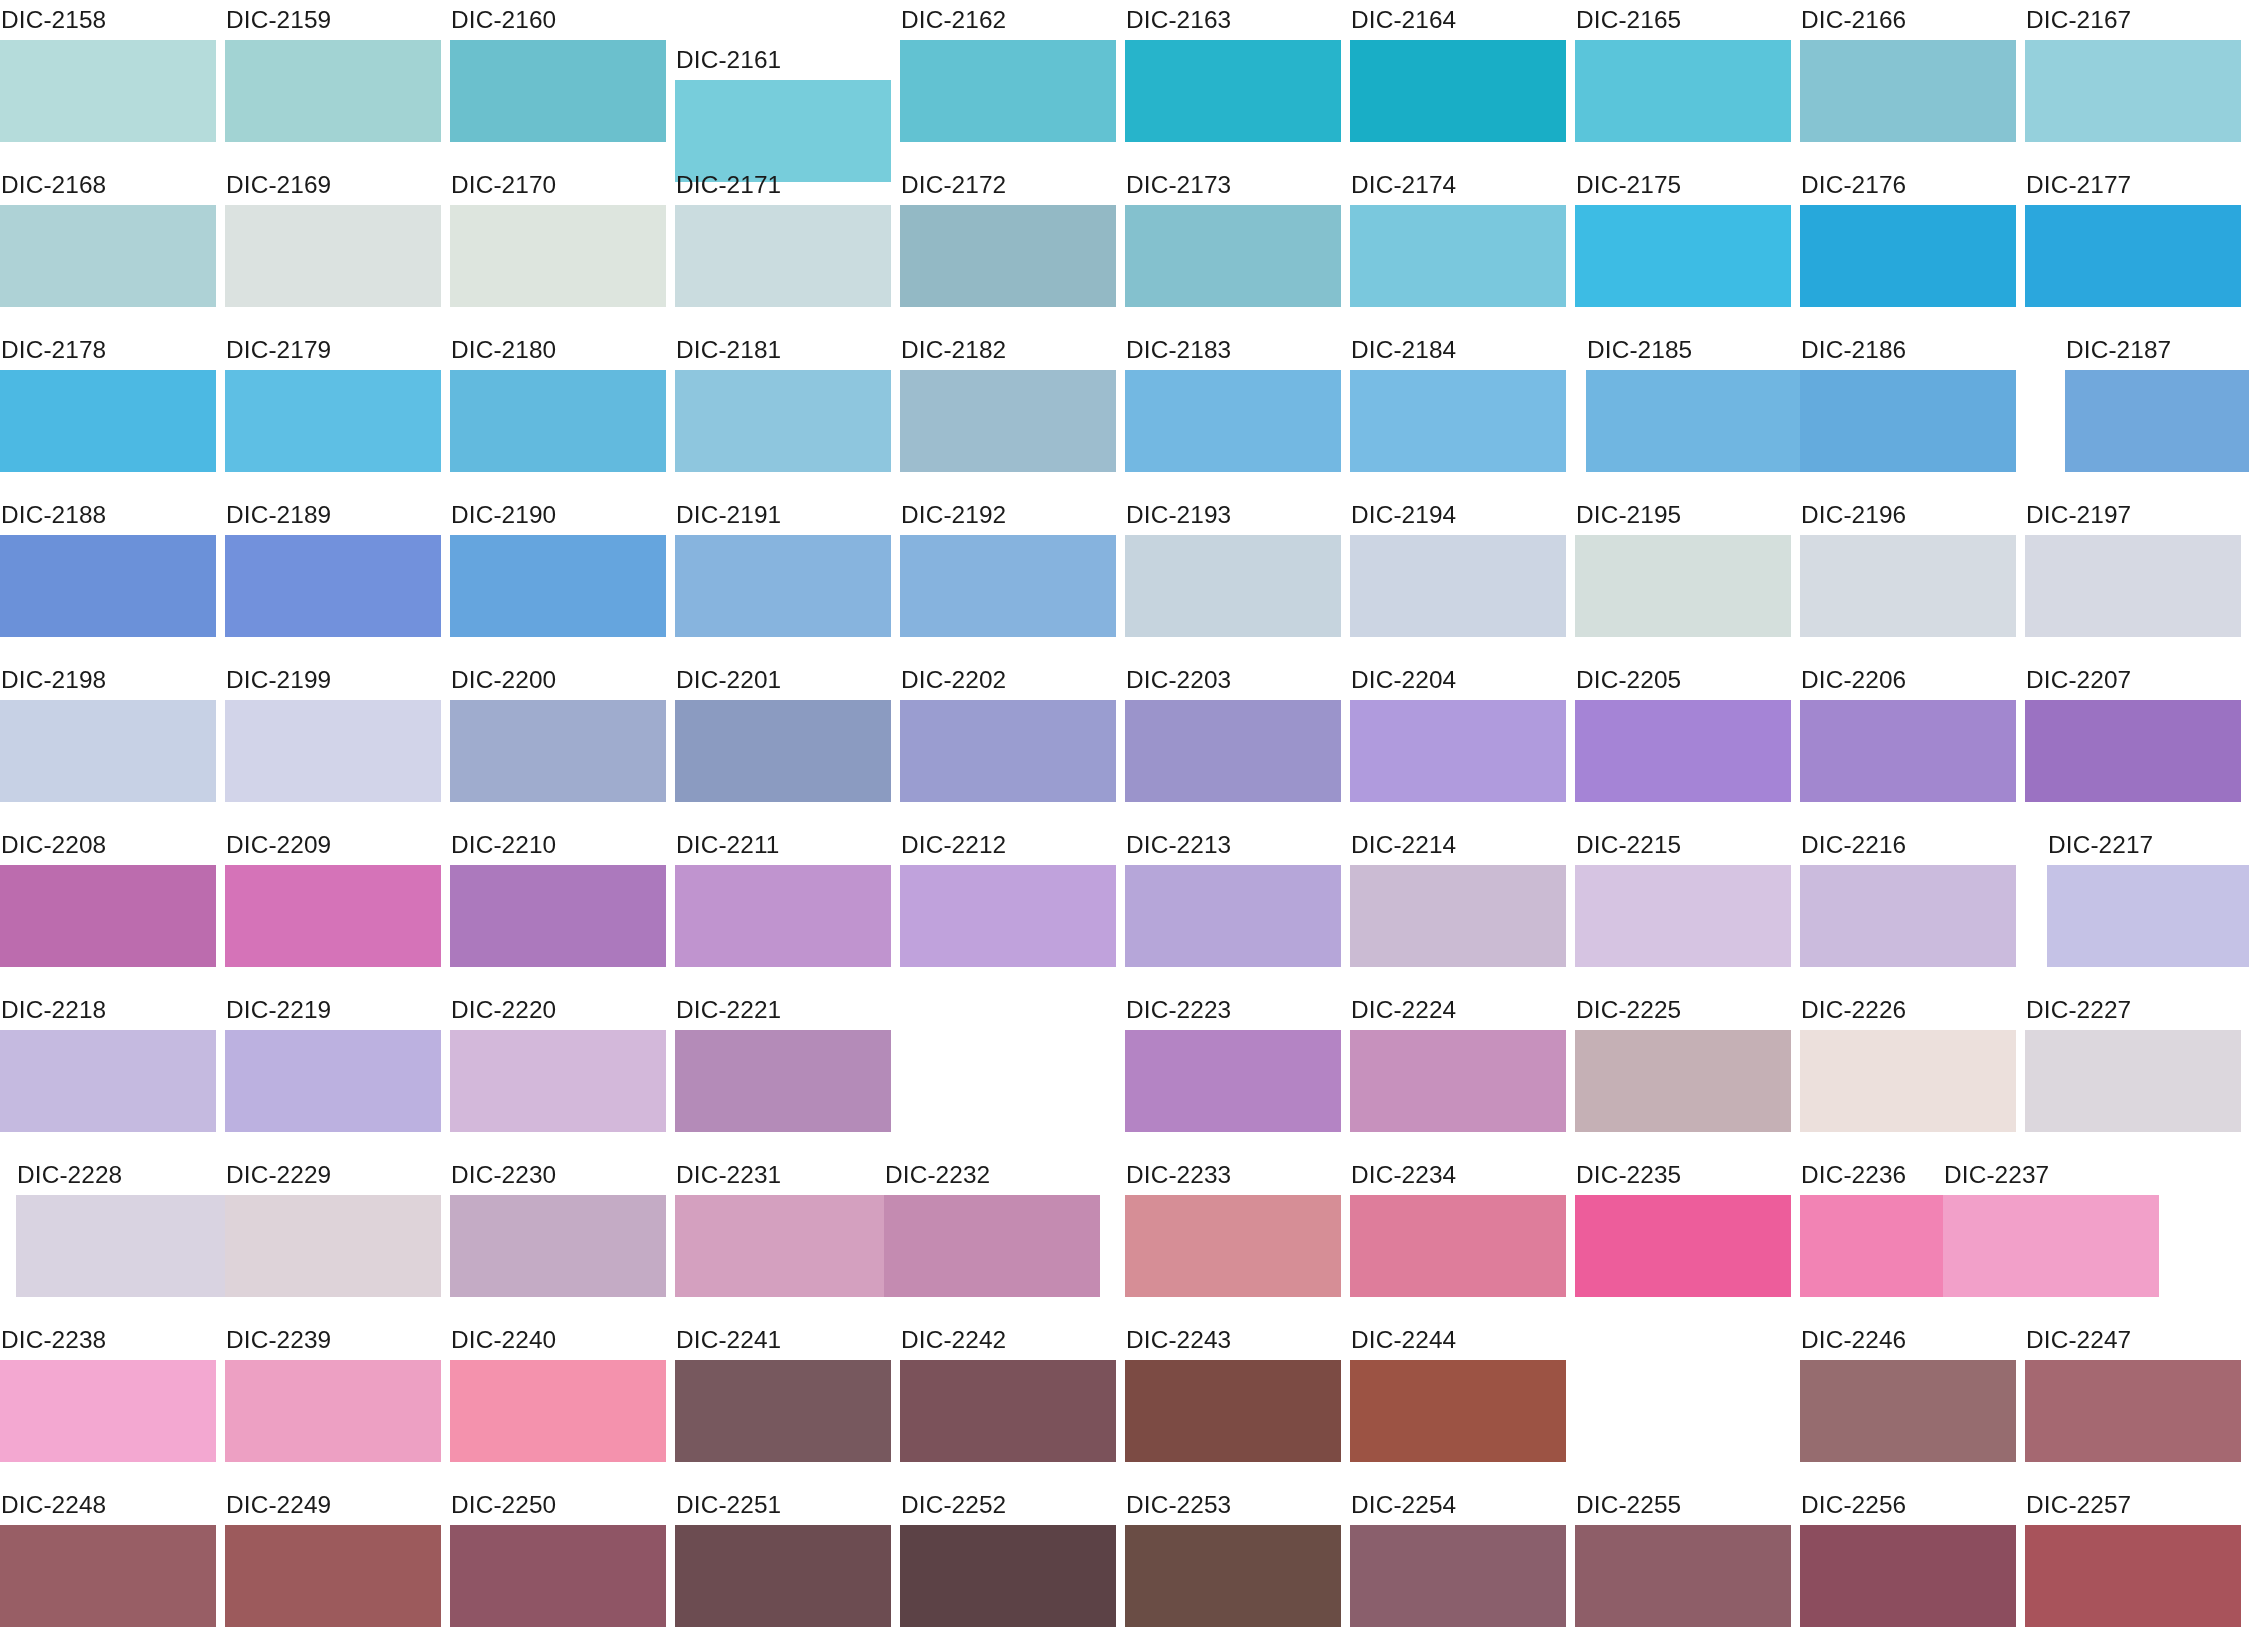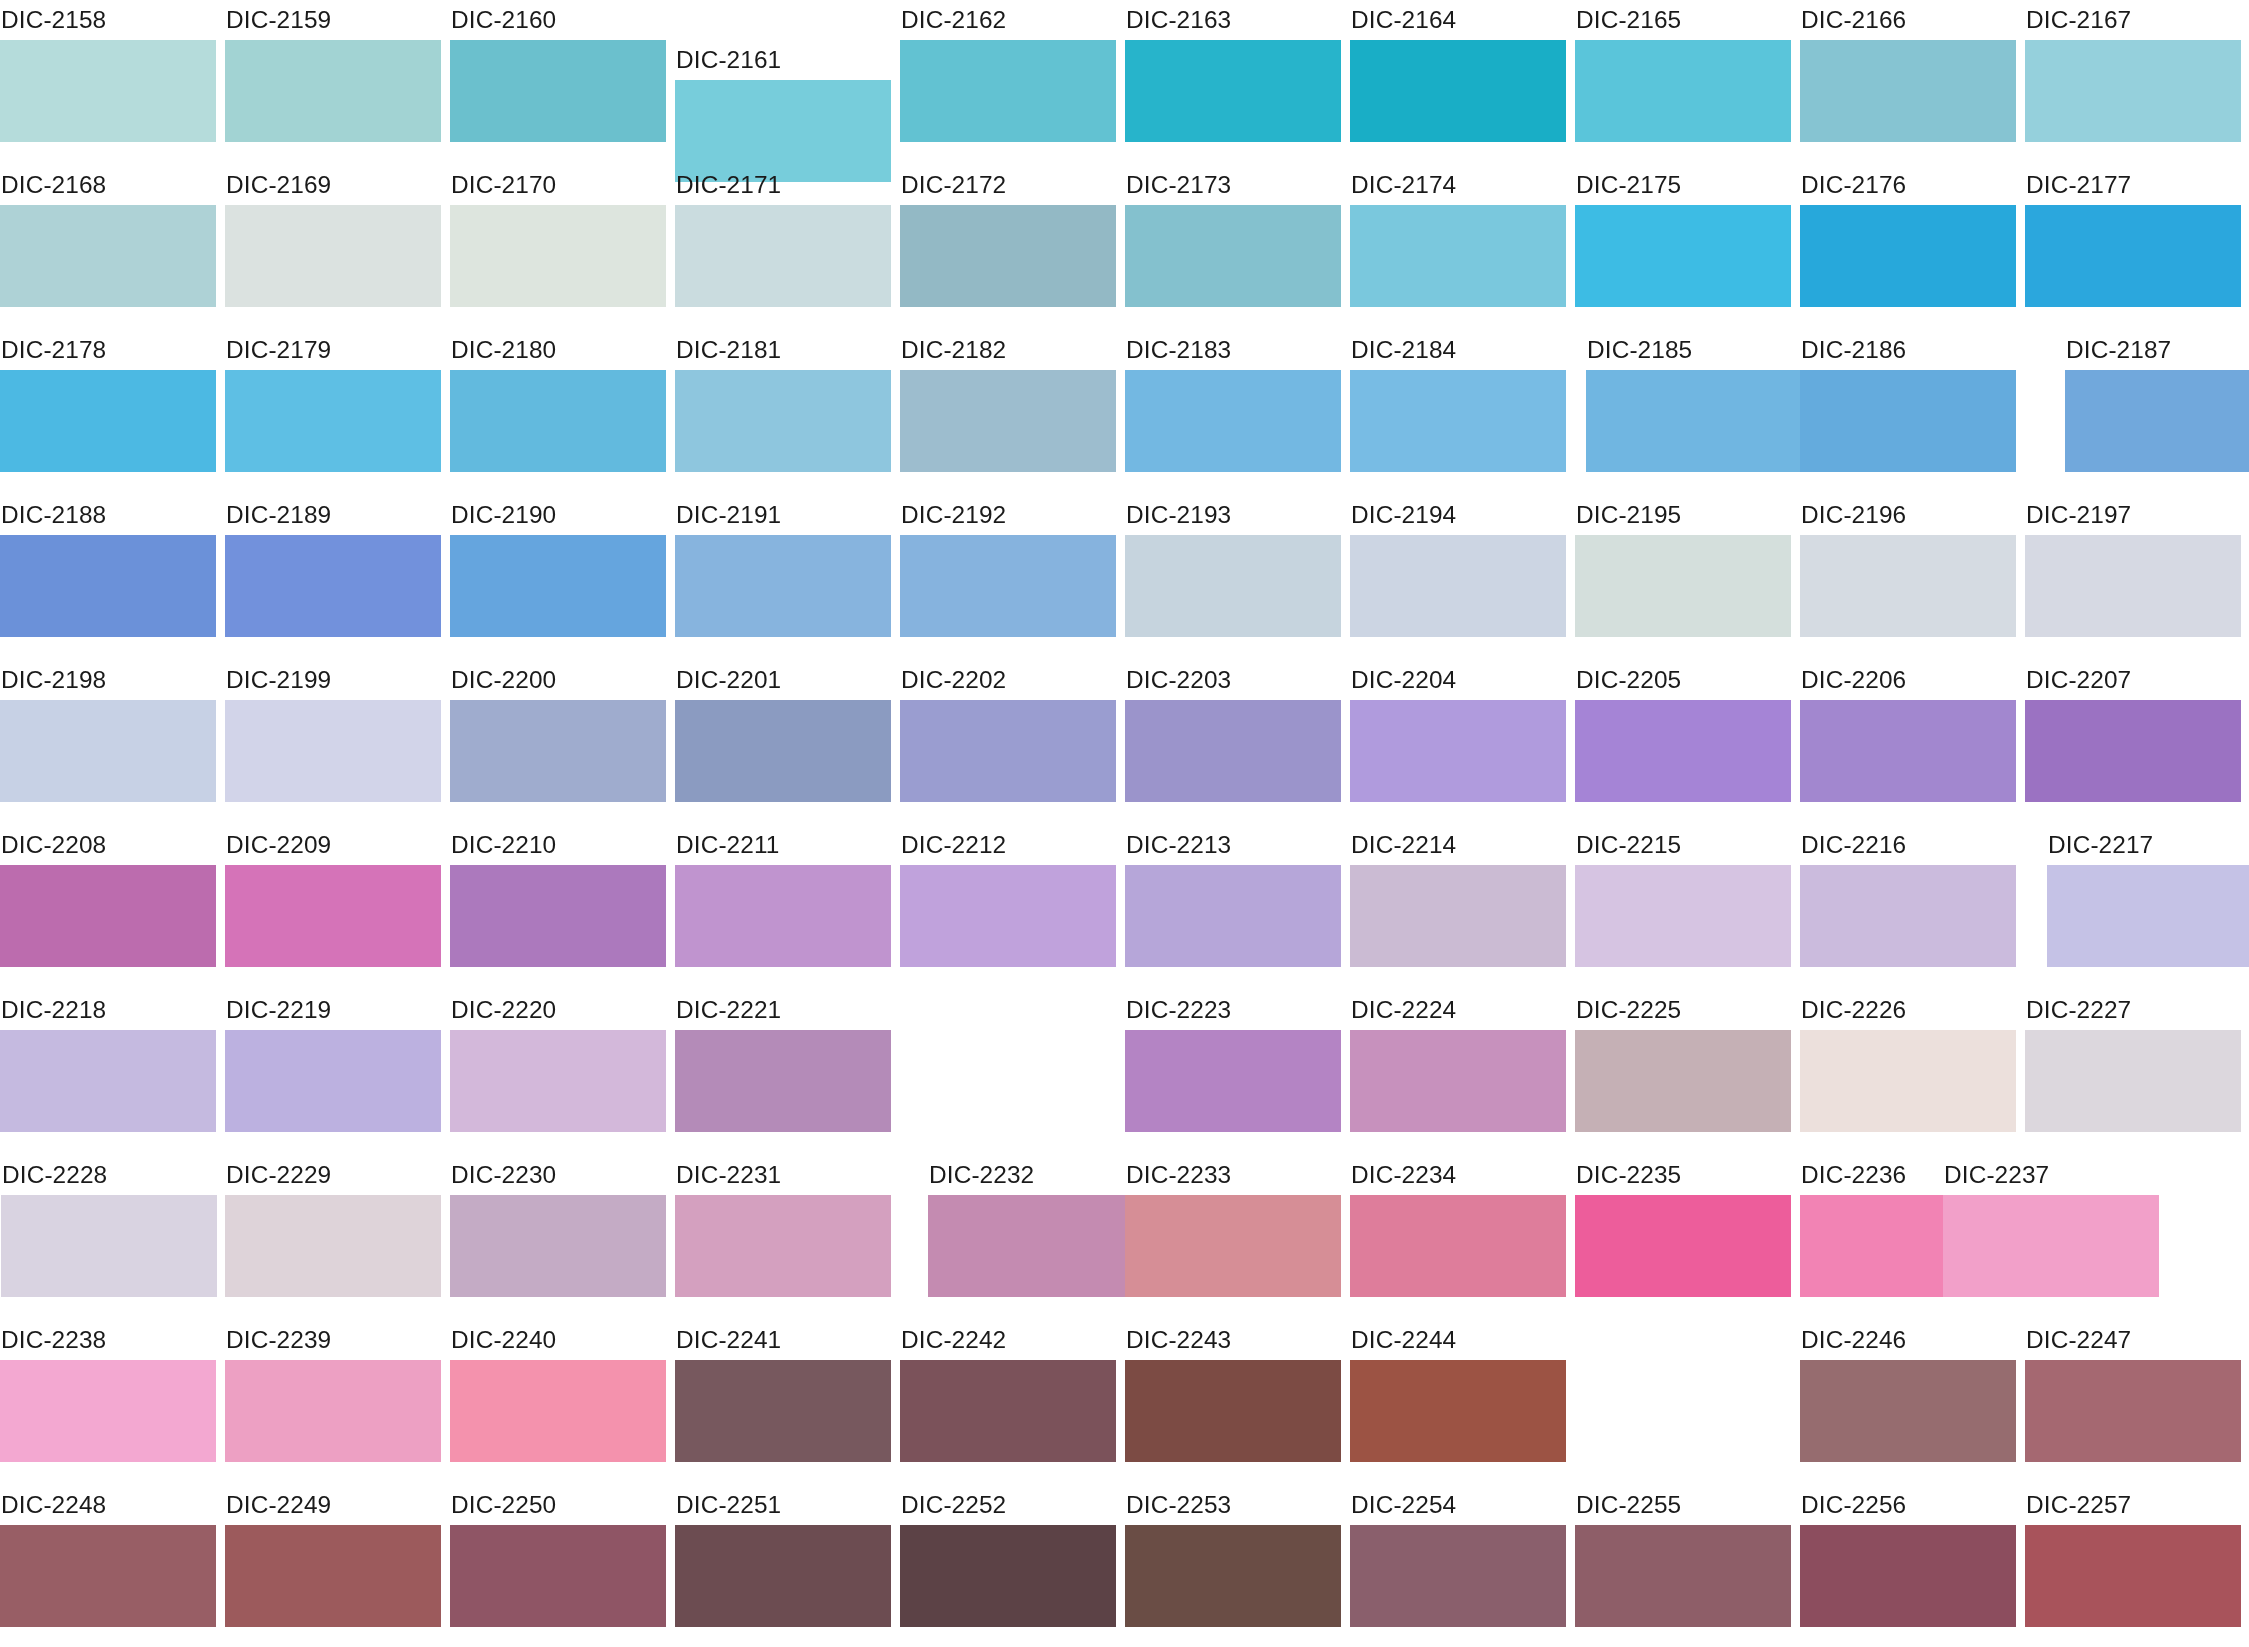--- a/index.html
+++ b/index.html
@@ -346,37 +346,37 @@
       <div class="swatch-cell" title="DIC-2226" style="left: 1800px;">
         <span class="swatch-label">DIC-2226</span>
         <span class="swatch-chip" style="background: rgb(236, 224, 220);"></span>
       </div>
       <div class="swatch-cell" title="DIC-2227" style="left: 2025px;">
         <span class="swatch-label">DIC-2227</span>
         <span class="swatch-chip" style="background: rgb(220, 215, 221);"></span>
       </div>
     </div>
     <div class="swatch-row">
-      <div class="swatch-cell" title="DIC-2228" style="left: 1px;">
+      <div class="swatch-cell" title="DIC-2228" style="left: 16px;">
         <span class="swatch-label">DIC-2228</span>
         <span class="swatch-chip" style="background: rgb(217, 211, 225);"></span>
       </div>
       <div class="swatch-cell" title="DIC-2229" style="left: 225px;">
         <span class="swatch-label">DIC-2229</span>
         <span class="swatch-chip" style="background: rgb(222, 211, 217);"></span>
       </div>
       <div class="swatch-cell" title="DIC-2230" style="left: 450px;">
         <span class="swatch-label">DIC-2230</span>
         <span class="swatch-chip" style="background: rgb(196, 171, 197);"></span>
       </div>
       <div class="swatch-cell" title="DIC-2231" style="left: 675px;">
         <span class="swatch-label">DIC-2231</span>
         <span class="swatch-chip" style="background: rgb(212, 160, 191);"></span>
       </div>
-      <div class="swatch-cell" title="DIC-2232" style="left: 928px;">
+      <div class="swatch-cell" title="DIC-2232" style="left: 884px;">
         <span class="swatch-label">DIC-2232</span>
         <span class="swatch-chip" style="background: rgb(196, 139, 177);"></span>
       </div>
       <div class="swatch-cell" title="DIC-2233" style="left: 1125px;">
         <span class="swatch-label">DIC-2233</span>
         <span class="swatch-chip" style="background: rgb(214, 142, 150);"></span>
       </div>
       <div class="swatch-cell" title="DIC-2234" style="left: 1350px;">
         <span class="swatch-label">DIC-2234</span>
         <span class="swatch-chip" style="background: rgb(222, 125, 155);"></span>

